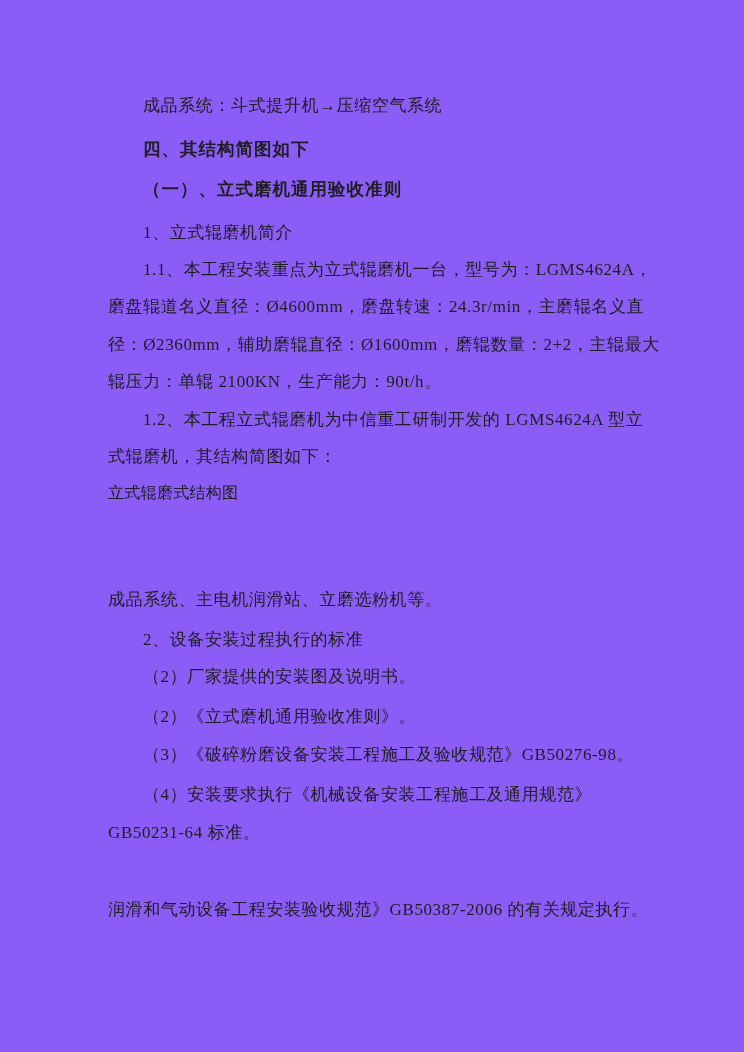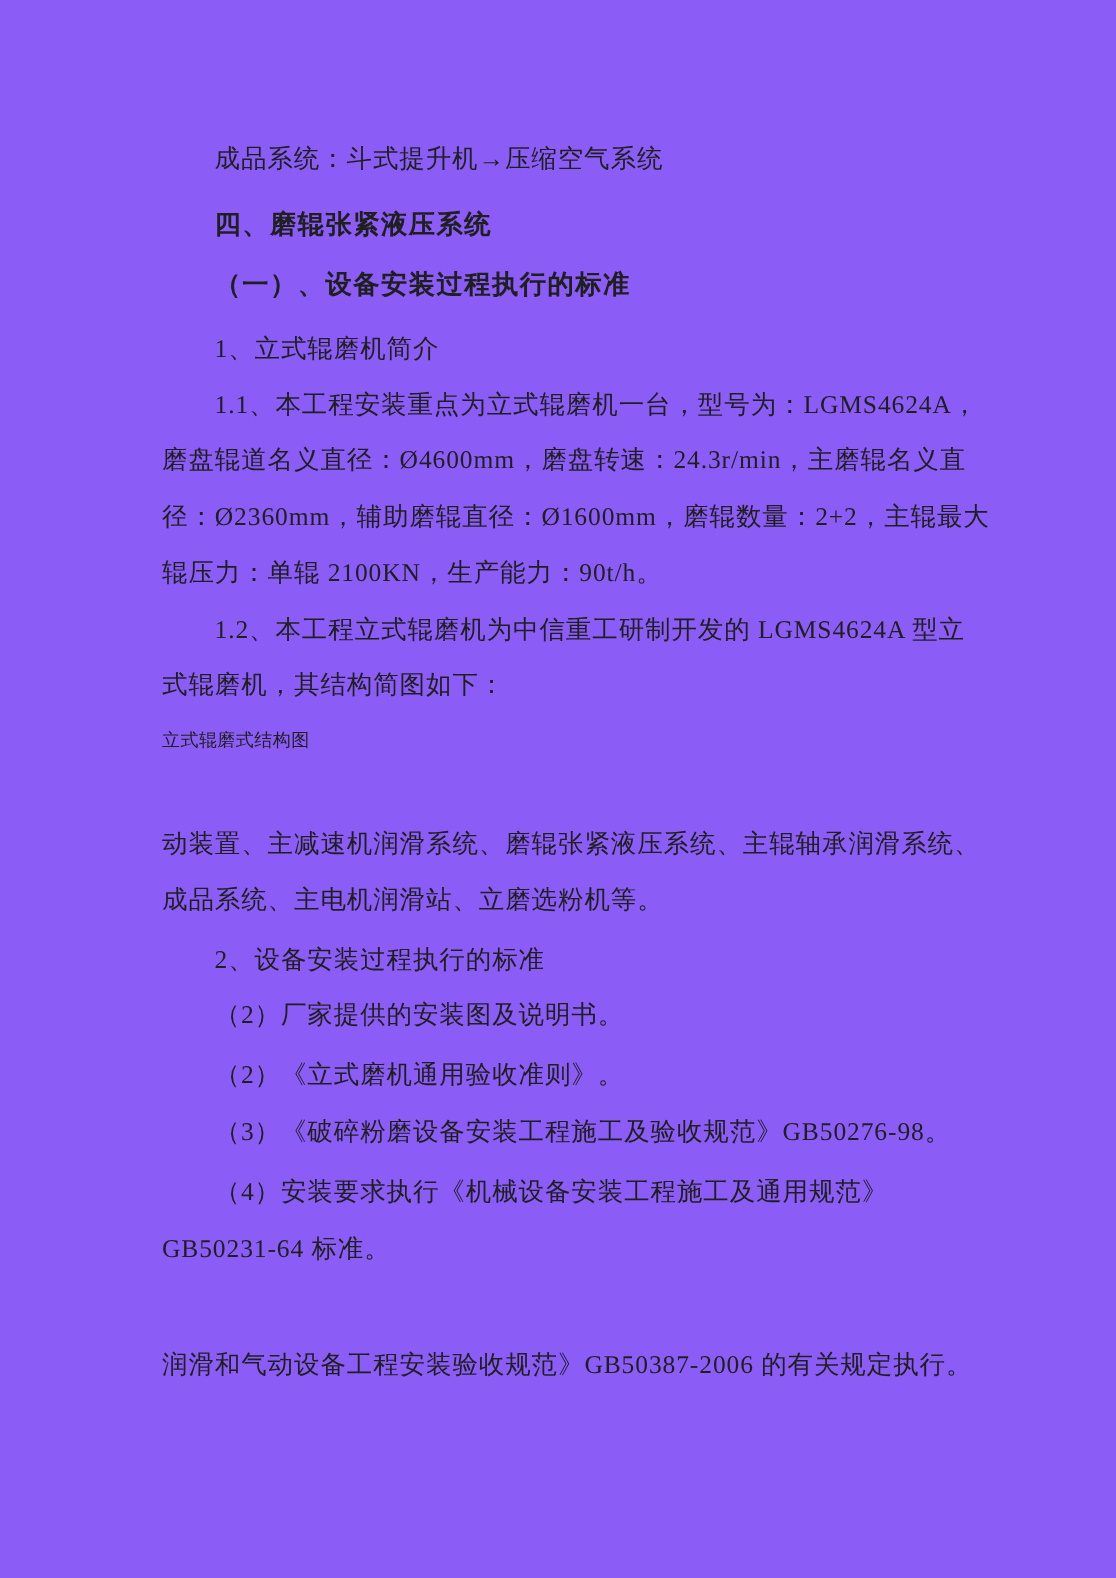--- a/index.html
+++ b/index.html
@@ -26,40 +26,39 @@
   }
   .line.indent {
     left: 143px;
   }
   .line.heading {
     font-weight: bold;
     font-size: 17.5px;
     letter-spacing: 1px;
   }
   .line.small {
-    font-size: 12px;
+    font-size: 16px;
     letter-spacing: 0.3px;
   }
 </style>
 </head>
 <body>
 
 <div class="page">
   <div class="line indent" style="top:94px">成品系统：斗式提升机→压缩空气系统</div>
-  <div class="line indent heading" style="top:137px">四、磨辊张紧液压系统</div>
-  <div class="line indent heading" style="top:177px">（一）、设备安装过程执行的标准</div>
+  <div class="line indent heading" style="top:137px">四、其结构简图如下</div>
+  <div class="line indent heading" style="top:177px">（一）、立式磨机通用验收准则</div>
   <div class="line indent" style="top:221px">1、立式辊磨机简介</div>
   <div class="line indent" style="top:258px">1.1、本工程安装重点为立式辊磨机一台，型号为：LGMS4624A，</div>
   <div class="line" style="top:295px">磨盘辊道名义直径：Ø4600mm，磨盘转速：24.3r/min，主磨辊名义直</div>
   <div class="line" style="top:333px">径：Ø2360mm，辅助磨辊直径：Ø1600mm，磨辊数量：2+2，主辊最大</div>
   <div class="line" style="top:370px">辊压力：单辊 2100KN，生产能力：90t/h。</div>
   <div class="line indent" style="top:408px">1.2、本工程立式辊磨机为中信重工研制开发的 LGMS4624A 型立</div>
   <div class="line" style="top:445px">式辊磨机，其结构简图如下：</div>
   <div class="line small" style="top:481px">立式辊磨式结构图</div>
-  <div class="line" style="top:551px">动装置、主减速机润滑系统、磨辊张紧液压系统、主辊轴承润滑系统、</div>
   <div class="line" style="top:588px">成品系统、主电机润滑站、立磨选粉机等。</div>
   <div class="line indent" style="top:628px">2、设备安装过程执行的标准</div>
   <div class="line indent" style="top:665px">（2）厂家提供的安装图及说明书。</div>
   <div class="line indent" style="top:705px">（2）《立式磨机通用验收准则》。</div>
   <div class="line indent" style="top:743px">（3）《破碎粉磨设备安装工程施工及验收规范》GB50276-98。</div>
   <div class="line indent" style="top:783px">（4）安装要求执行《机械设备安装工程施工及通用规范》</div>
   <div class="line" style="top:821px">GB50231-64 标准。</div>
   <div class="line" style="top:898px">润滑和气动设备工程安装验收规范》GB50387-2006 的有关规定执行。</div>
 </div>
 

